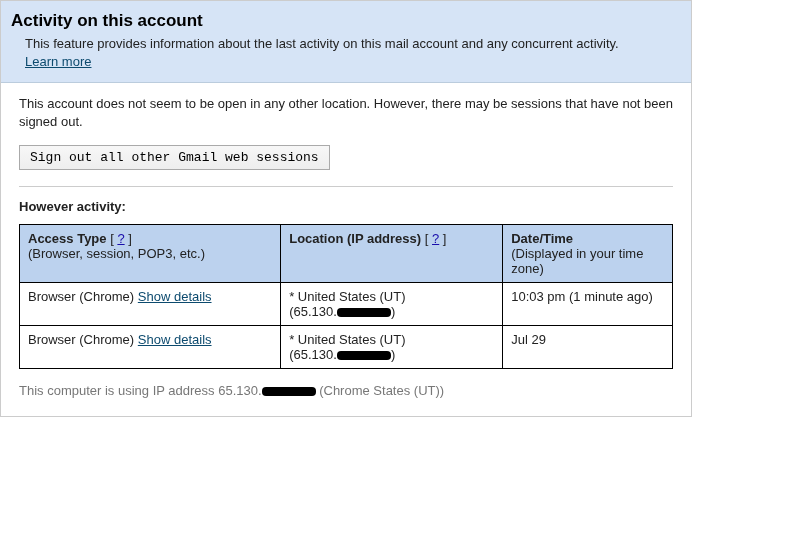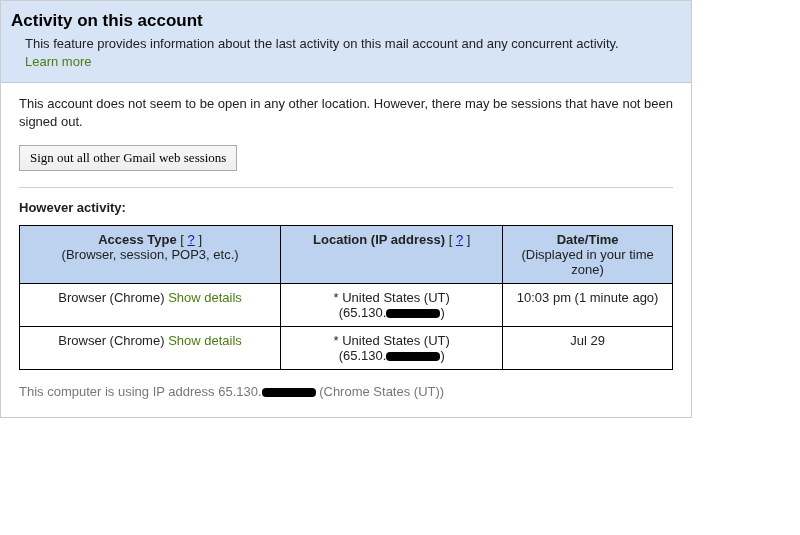--- a/index.html
+++ b/index.html
@@ -24,33 +24,34 @@
       font-size: 17px;
       font-weight: bold;
       color: #000;
     }
     .header-desc {
       margin-left: 14px;
       font-size: 13px;
       line-height: 1.35;
     }
     .link {
-      color: #4d7c0f;
+      color: #0c4a6e;
+      text-decoration: underline;
       cursor: pointer;
     }
     .content {
       padding: 12px 18px 18px 18px;
     }
     .status-text {
       font-size: 13px;
       line-height: 1.4;
       margin-bottom: 14px;
     }
     .signout-btn {
-      font-family: Liberation Serif, serif;
+      font-family: Liberation Mono, monospace;
       font-size: 13px;
       padding: 4px 10px;
       background: linear-gradient(#f7f7f7,#eee);
       border: 1px solid #aaa;
       cursor: pointer;
     }
     hr.sep {
       border: none;
       border-top: 1px solid #ccc;
       margin: 16px 0 12px 0;
@@ -62,21 +63,21 @@
     }
     table.activity {
       border-collapse: collapse;
       width: 100%;
       table-layout: fixed;
     }
     table.activity th, table.activity td {
       border: 1px solid #000;
       padding: 6px 8px;
       vertical-align: top;
-      text-align: center;
+      text-align: left;
       font-size: 13px;
     }
     table.activity th {
       background: #bcd2ee;
       font-weight: normal;
     }
     .th-title { font-weight: bold; }
     .th-sub { font-weight: normal; }
     .col-access   { width: 40%; }
     .col-location { width: 34%; }

